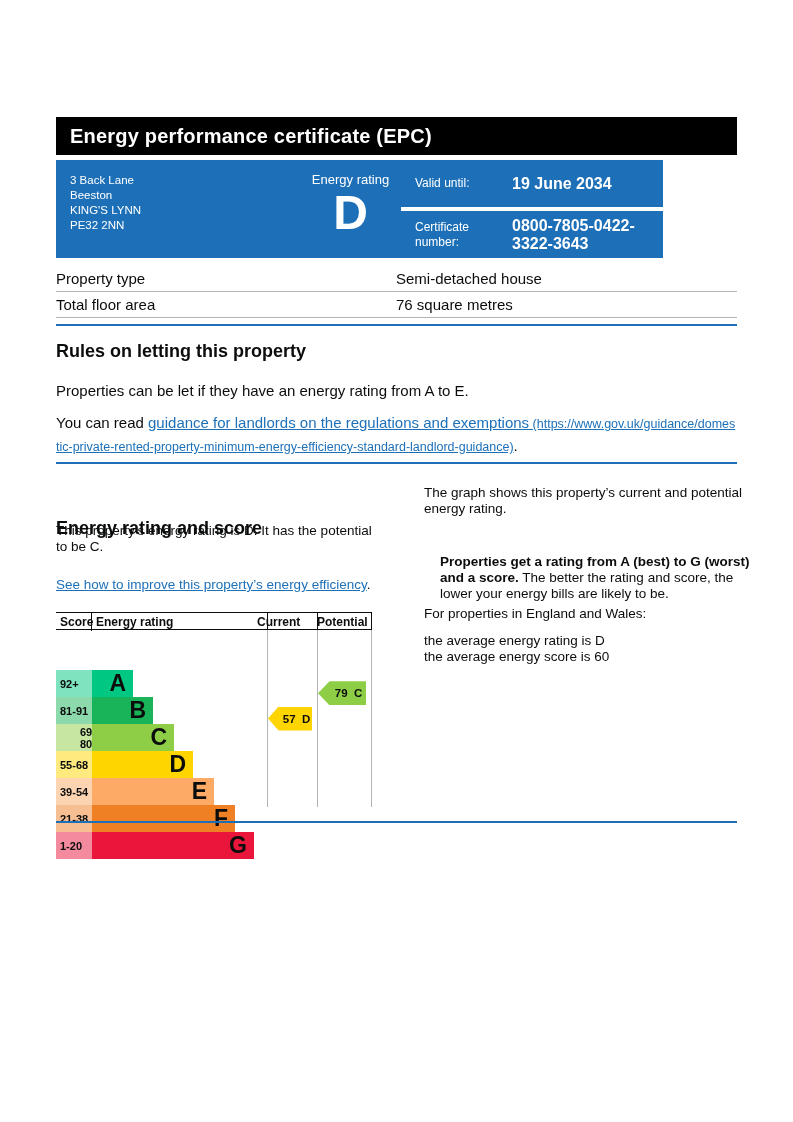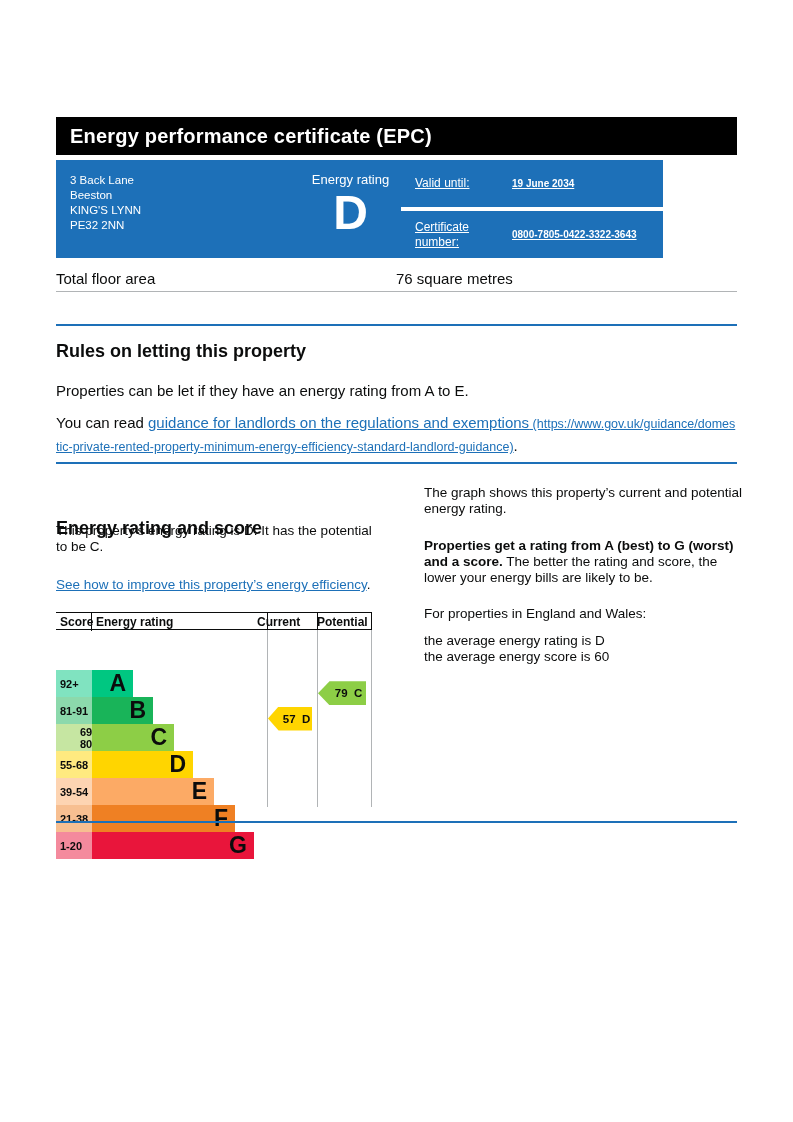--- a/index.html
+++ b/index.html
@@ -13,23 +13,23 @@
   #banner h1 { font-size:20px; font-weight:bold; color:#fff; margin:0 0 0 14px; letter-spacing:.2px; }
 
   
   #summary { left:56px; top:160px; width:607px; height:98px; display:flex; gap:0; }
   .bluebox { background:#1d70b8; color:#fff; box-sizing:border-box; }
   .addr { width:244px; padding:13px 14px; font-size:11.5px; line-height:15px; }
   .ratebox { width:101px; text-align:center; }
   .ratebox .lbl { font-size:13px; margin-top:12px; }
   .ratebox .val { font-size:48px; font-weight:bold; line-height:52px; }
   .rightcol { flex:1; display:flex; flex-direction:column; gap:4px; }
-  .rrow { flex:1; display:flex; align-items:center; padding-left:14px;text-decoration:underline; }
+  .rrow { flex:1; display:flex; align-items:center; padding-left:14px; }
   .rrow .lbl { width:97px; font-size:12px; line-height:15px; flex:none; }
-  .rrow .val { font-size:10px; font-weight:bold;text-align:center; }
+  .rrow .val { font-size:16px; font-weight:bold; }
 
   
   #ptable { left:56px; top:266px; width:681px; font-size:15px; }
   .prow { height:25px; border-bottom:1px solid #b1b4b6; position:relative; }
   .prow .plabel { position:absolute; left:0; top:4px; }
   .prow .pvalue { position:absolute; left:340px; top:4px; }
 
   hr.blue { border:none; border-top:2px solid #1d70b8; margin:0; }
   #hr1 { left:56px; top:324px; width:681px; }
   #hr2 { left:56px; top:462px; width:681px; }
@@ -95,20 +95,24 @@
       </div>
       <div class="bluebox rrow">
         <span class="lbl">Certificate number:</span>
         <span class="val">0800-7805-0422-3322-3643</span>
       </div>
     </div>
   </section>
 
   <div class="abs" id="ptable">
       <div class="prow">
+        <span class="plabel">Property type</span>
+        <span class="pvalue">Semi-detached house</span>
+      </div>
+      <div class="prow">
         <span class="plabel">Total floor area</span>
         <span class="pvalue">76 square metres</span>
       </div>
     </div>
 
   <hr class="abs blue" id="hr1">
 
   <h2 class="abs" id="rules-h">Rules on letting this property</h2>
   <p class="abs" id="rules-p2" style="margin:0">
     <span>You can read </span><a href="#"><span>guidance for landlords on the regulations and exemptions</span><span class="url"> (https://www.gov.uk/guidance/domestic-private-rented-property-minimum-energy-efficiency-standard-landlord-guidance)</span></a><span>.</span>
@@ -117,21 +121,21 @@
 
   <hr class="abs blue" id="hr2">
 
   <h2 class="abs" id="left-h">Energy rating and score</h2>
   <p class="abs" id="left-p" style="margin:0">This property’s energy rating is D. It has the potential
 to be C.</p>
   <p class="abs" id="left-link" style="margin:0"><a href="#">See how to improve this property’s energy efficiency</a><span>.</span></p>
 
   <p class="abs rc" id="rc-p1" style="margin:0">The graph shows this property’s current and potential
 energy rating.</p>
-  <p class="abs rc" id="rc-p2" style="margin:0"><strong>Properties get a rating from A (best) to G (worst)
+  <p class="abs rc" id="rc-p2" style="margin:16px"><strong>Properties get a rating from A (best) to G (worst)
 and a score.</strong><span> The better the rating and score, the lower your energy bills are likely to be.</span></p>
   <p class="abs rc" id="rc-p3" style="margin:0">For properties in England and Wales:</p>
   <p class="abs rc" id="rc-p4" style="margin:0">the average energy rating is D
 the average energy score is 60</p>
 
   <div class="abs" id="chart">
       <div class="chead">
         <span style="left: 4px;">Score</span>
         <span style="left: 40px;">Energy rating</span>
         <span style="left: 201px; width: 50px; text-align: left;">Current</span>

